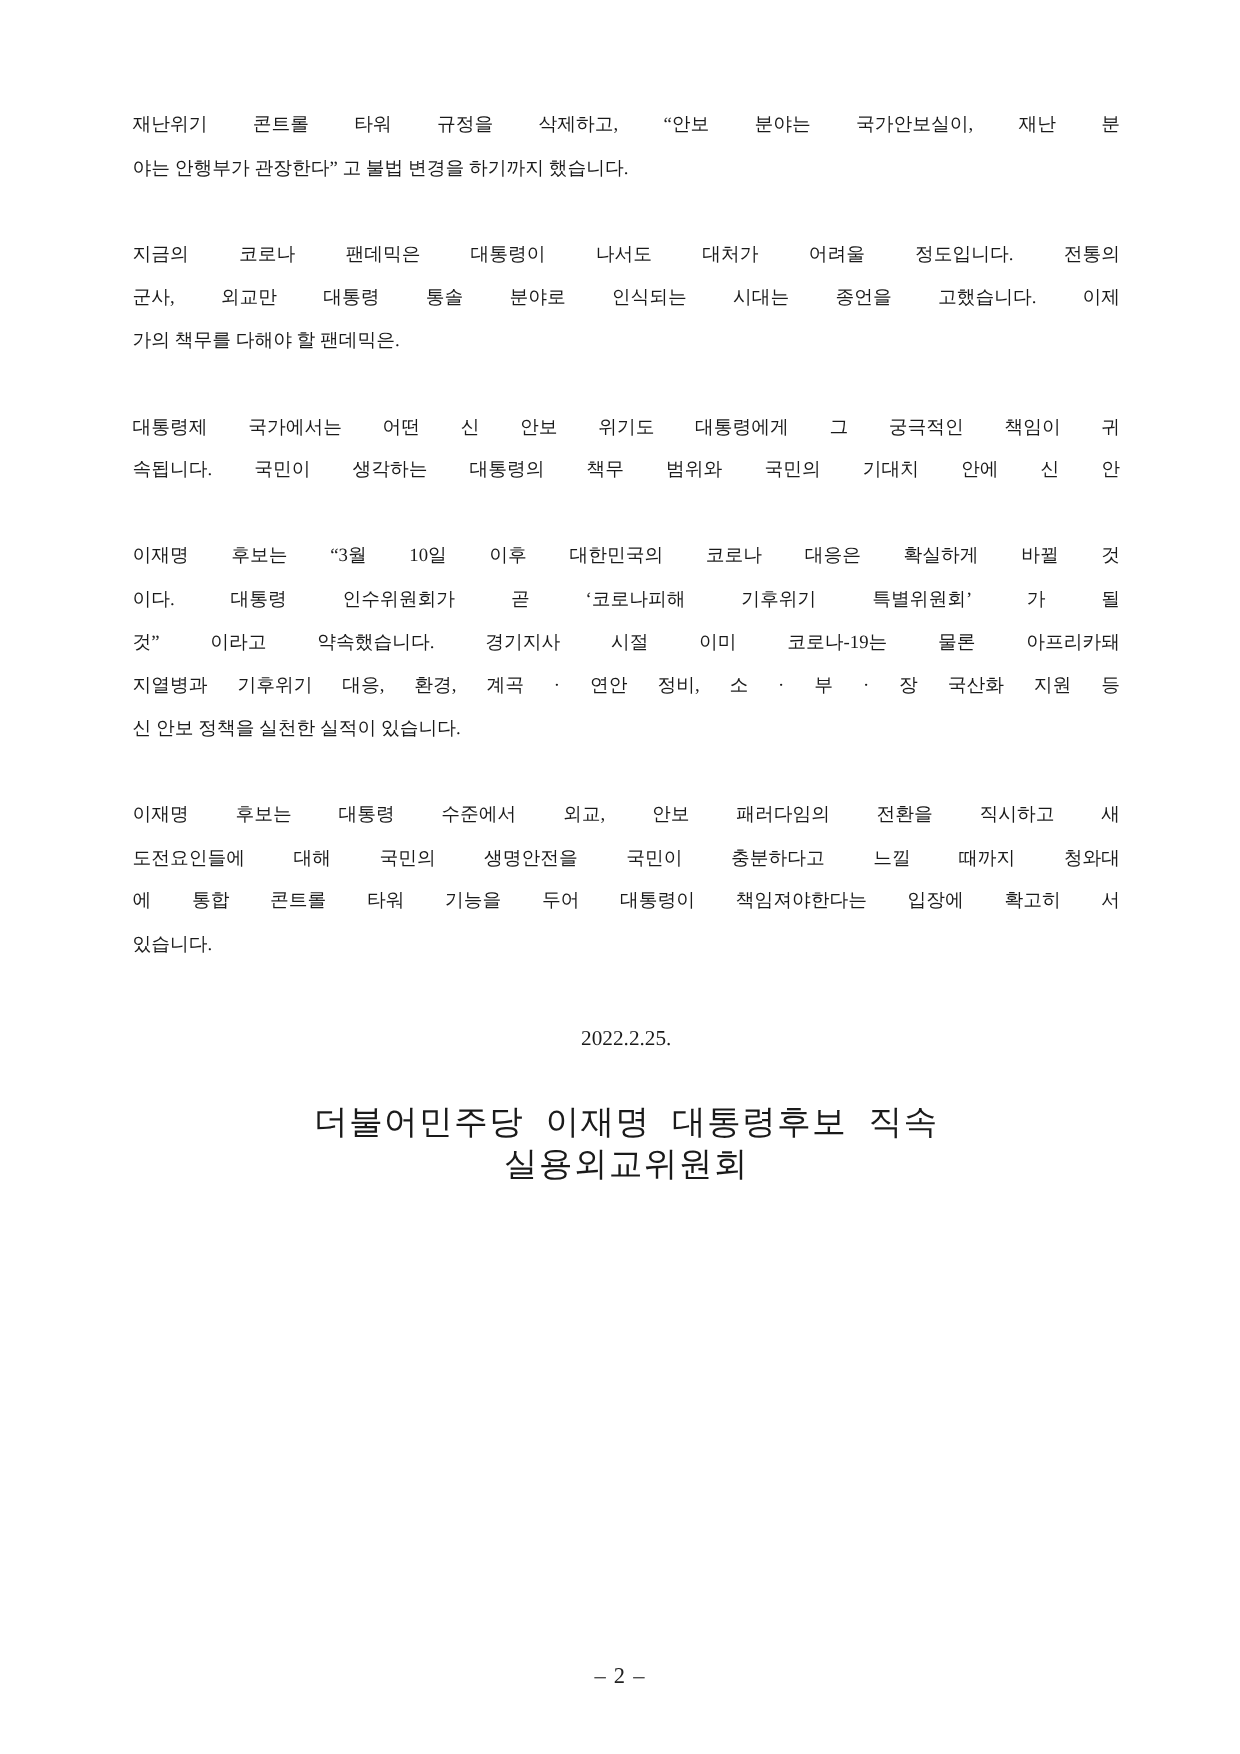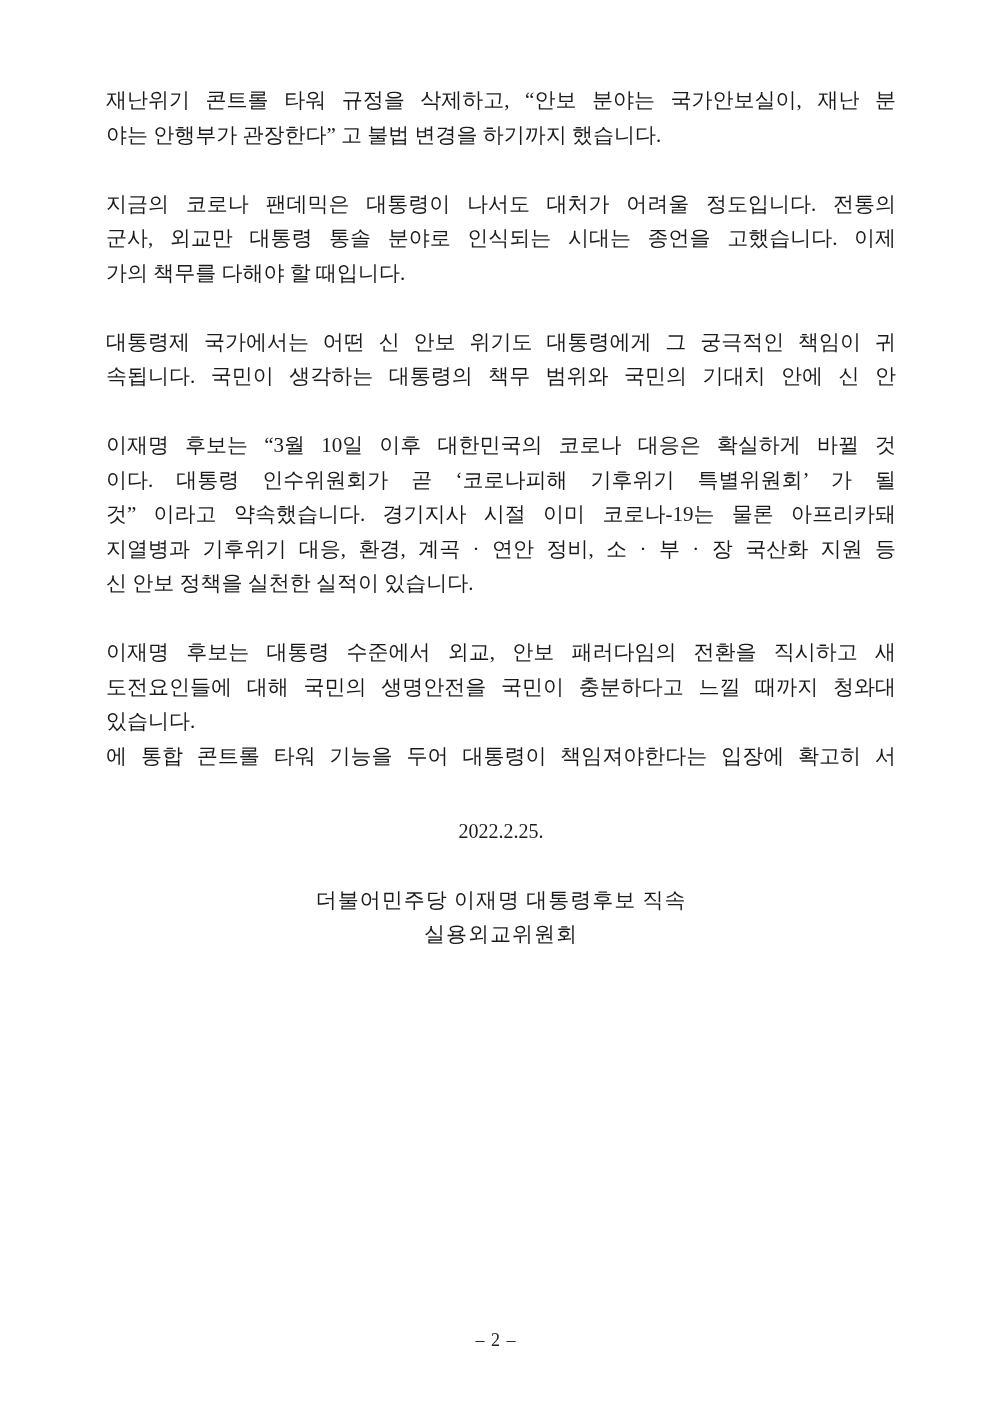--- a/index.html
+++ b/index.html
@@ -24,46 +24,47 @@
     position: absolute;
     left: 106px;
     top: 83px;
     width: 790px;
   }
   .para {
     margin: 0 0 34.5px 0;
     padding: 0;
   }
   .line {
-    font-size: 21px;
+    font-size: 15px;
     line-height: 34.5px;
     text-align: justify;
     text-align-last: justify;
     text-justify: inter-word;
     word-break: keep-all;
     white-space: normal;
   }
   .line.final {
     text-align: center;
     text-align-last: left;
   }
   .date-line {
-    font-size: 20px;
+    font-size: 17px;
     line-height: 34.5px;
     text-align: center;
     margin-top: 41px;
   }
   .sig-block {
     margin-top: 34px;
   }
   .sig-line {
-    font-size: 21px;
+    font-size: 27px;
     line-height: 34.5px;
     text-align: center;
     letter-spacing: 1px;
+    font-family: Liberation Mono, monospace;
   }
   .footer {
     position: absolute;
     left: 0;
     top: 1329px;
     width: 992px;
     text-align: center;
     font-size: 18px;
     line-height: 22px;
     letter-spacing: 1px;
@@ -76,38 +77,38 @@
 <div class="page">
   <div class="content">
     <div id="document-body">
         <div class="para">
           <div class="line">재난위기 콘트롤 타워 규정을 삭제하고, “안보 분야는 국가안보실이, 재난 분</div>
           <div class="line final">야는 안행부가 관장한다” 고 불법 변경을 하기까지 했습니다.</div>
         </div>
         <div class="para">
           <div class="line">지금의 코로나 팬데믹은 대통령이 나서도 대처가 어려울 정도입니다. 전통의</div>
           <div class="line">군사, 외교만 대통령 통솔 분야로 인식되는 시대는 종언을 고했습니다. 이제</div>
-          <div class="line final">가의 책무를 다해야 할 때입니다.</div>
+          <div class="line final">가의 책무를 다해야 할 팬데믹은.</div>
         </div>
         <div class="para">
           <div class="line">대통령제 국가에서는 어떤 신 안보 위기도 대통령에게 그 궁극적인 책임이 귀</div>
           <div class="line">속됩니다. 국민이 생각하는 대통령의 책무 범위와 국민의 기대치 안에 신 안</div>
         </div>
         <div class="para">
           <div class="line">이재명 후보는 “3월 10일 이후 대한민국의 코로나 대응은 확실하게 바뀔 것</div>
           <div class="line">이다. 대통령 인수위원회가 곧 ‘코로나피해 기후위기 특별위원회’ 가 될</div>
           <div class="line">것” 이라고 약속했습니다. 경기지사 시절 이미 코로나-19는 물론 아프리카돼</div>
           <div class="line">지열병과 기후위기 대응, 환경, 계곡 · 연안 정비, 소 · 부 · 장 국산화 지원 등</div>
           <div class="line final">신 안보 정책을 실천한 실적이 있습니다.</div>
         </div>
         <div class="para">
           <div class="line">이재명 후보는 대통령 수준에서 외교, 안보 패러다임의 전환을 직시하고 새</div>
           <div class="line">도전요인들에 대해 국민의 생명안전을 국민이 충분하다고 느낄 때까지 청와대</div>
+          <div class="line">에 통합 콘트롤 타워 기능을 두어 대통령이 책임져야한다는 입장에 확고히 서</div>
           <div class="line final">있습니다.</div>
-          <div class="line">에 통합 콘트롤 타워 기능을 두어 대통령이 책임져야한다는 입장에 확고히 서</div>
         </div>
       </div>
     <div class="date-line">2022.2.25.</div>
     <div class="sig-block" id="signature-block">
         <div class="sig-line">더불어민주당 이재명 대통령후보 직속</div>
         <div class="sig-line">실용외교위원회</div>
       </div>
   </div>
   <div class="footer">– 2 –</div>
 </div>

